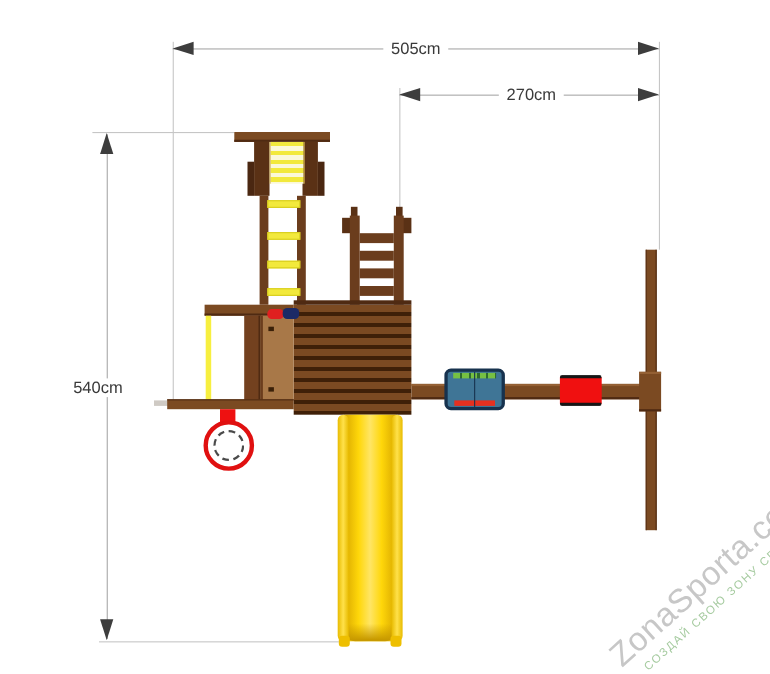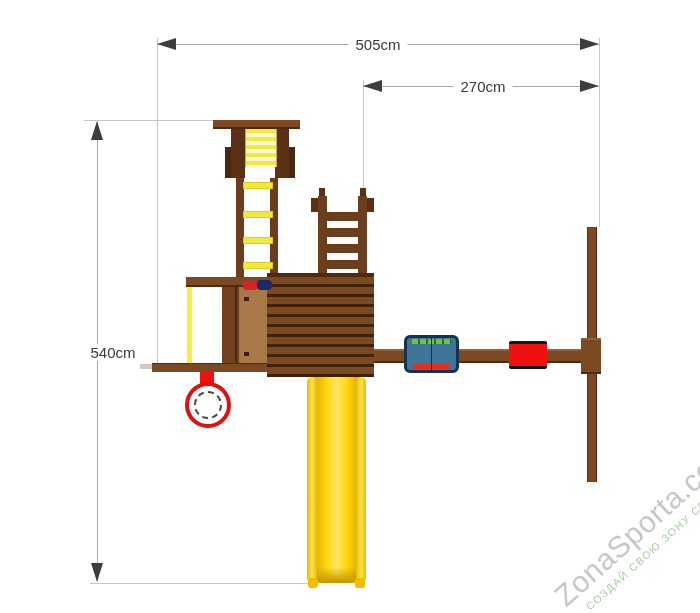--- a/index.html
+++ b/index.html
@@ -103,21 +103,21 @@
     <div class="abs dimline" style="left:363px;top:86px;width:236px;height:1px;"></div>
     <div class="abs arr arr-w" style="left:363px;top:80px;"></div>
     <div class="abs arr arr-e" style="left:580px;top:80px;"></div>
     <span class="dimlabel" style="left:483px;top:78px;">270cm</span>
   </div>
 
   <div>
     <div class="abs dimline" style="left:97px;top:122px;width:1px;height:459px;"></div>
     <div class="abs arr arr-n" style="left:91px;top:121px;"></div>
     <div class="abs arr arr-s" style="left:91px;top:563px;"></div>
-    <span class="dimlabel" style="left:113px;top:344px;">540cm</span>
+    <span class="dimlabel" style="left:89px;top:344px;">540cm</span>
   </div>
 
   <div>
     <div class="abs wood" style="left:213px;top:120px;width:87px;height:9px;border-bottom:2px solid #4f2a12;box-sizing:border-box;"></div>
     <div class="abs wood-dk" style="left:231px;top:129px;width:14px;height:49px;"></div>
     <div class="abs wood-dk" style="left:275px;top:129px;width:14px;height:49px;"></div>
     <div class="abs" style="left:225px;top:147px;width:6px;height:31px;background:#4a2711;"></div>
     <div class="abs" style="left:289px;top:147px;width:6px;height:31px;background:#4a2711;"></div>
     <div class="abs rungs-tight" style="left:245px;top:129px;width:30px;height:38px;"></div>
     <div class="abs rail" style="left:236px;top:178px;width:8px;height:99px;"></div>

